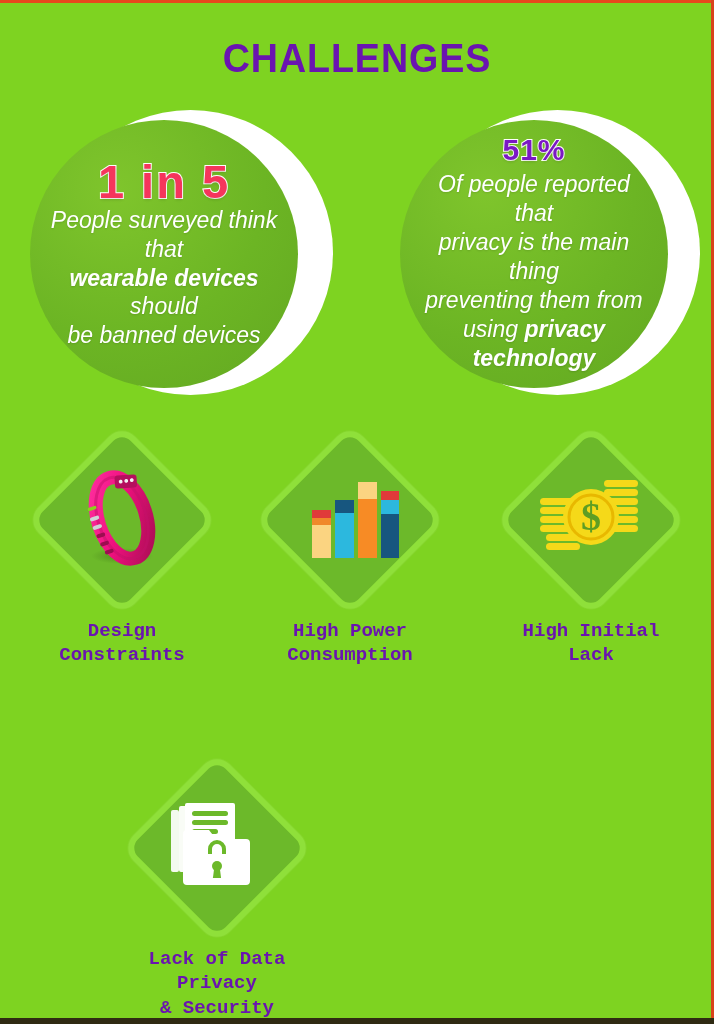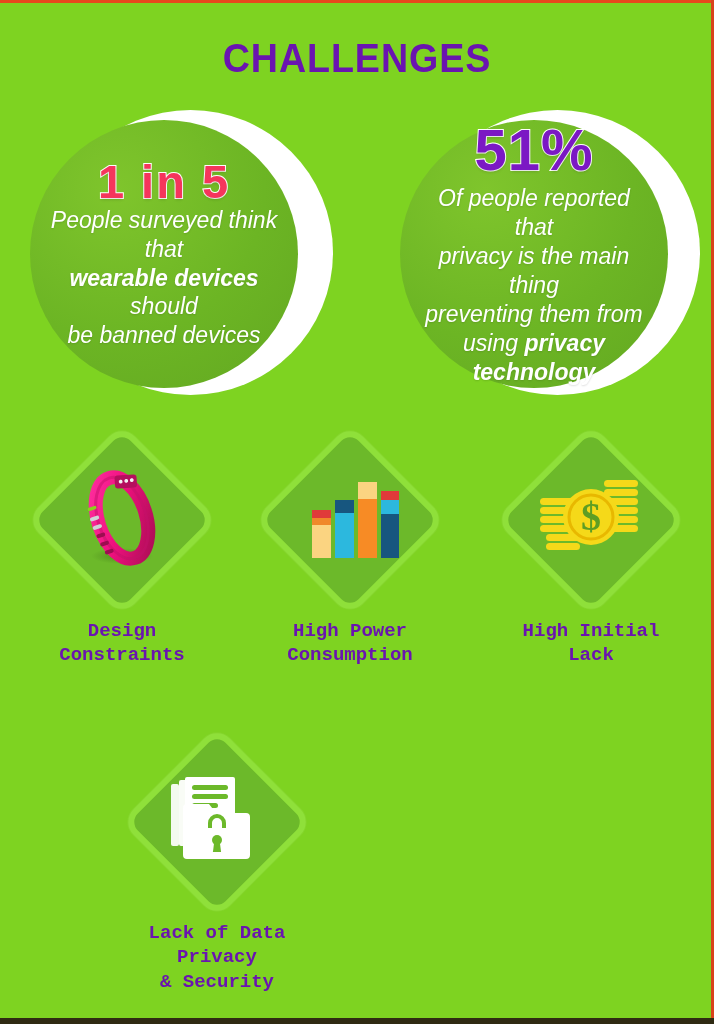--- a/index.html
+++ b/index.html
@@ -53,21 +53,21 @@
     font-size:47px; font-weight:bold;
     color:#f5355c;
     -webkit-text-stroke:2px #ffffff;
     paint-order:stroke fill;
     letter-spacing:2px;
     line-height:1;
     margin-bottom:1px;
     text-shadow:0 2px 3px rgba(0,0,0,0.12);
   }
   .big-purple {
-    font-size:58px; font-weight:bold;
+    font-size:30px; font-weight:bold;
     color:#7b18c4;
     -webkit-text-stroke:2px #ffffff;
     paint-order:stroke fill;
     letter-spacing:1px;
     line-height:1;
     margin-bottom:5px;
     text-shadow:0 2px 3px rgba(0,0,0,0.12);
   }
   .blurb {
     font-size:23px;
@@ -247,21 +247,21 @@
           <circle cx="53" cy="45" r="22" fill="none" stroke="#e8b800" stroke-width="3"></circle>
           <text x="53" y="58" text-anchor="middle" font-family="Liberation Serif, serif" font-size="40" font-weight="bold" fill="#5e9e24">$</text>
         </svg>
       </div>
     </div>
     <div class="item-label">
       <span>High Initial Lack</span>
     </div>
   </div>
 
-  <div class="item" style="left:122px; top:727px; width:190px;">
+  <div class="item" style="left:122px; top:753px; width:190px;">
     <div class="diamond-wrap">
       <div class="diamond"></div>
       <div class="icon-holder">
 
         <svg width="100" height="96" viewBox="0 0 100 96">
           <g fill="#ffffff">
 
             <rect x="4" y="10" width="8" height="62" rx="2" opacity="0.92"></rect>
             <rect x="12" y="6" width="8" height="66" rx="2" opacity="0.96"></rect>
 

